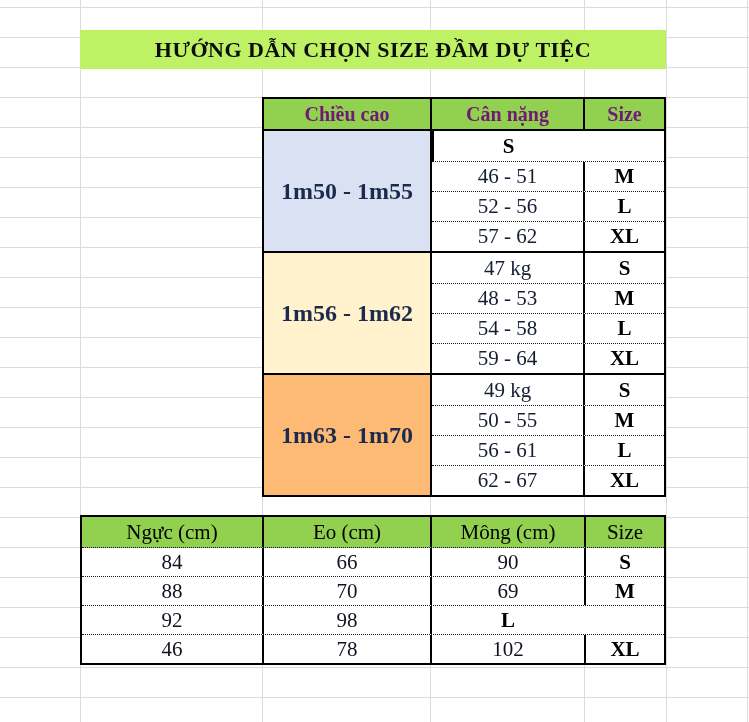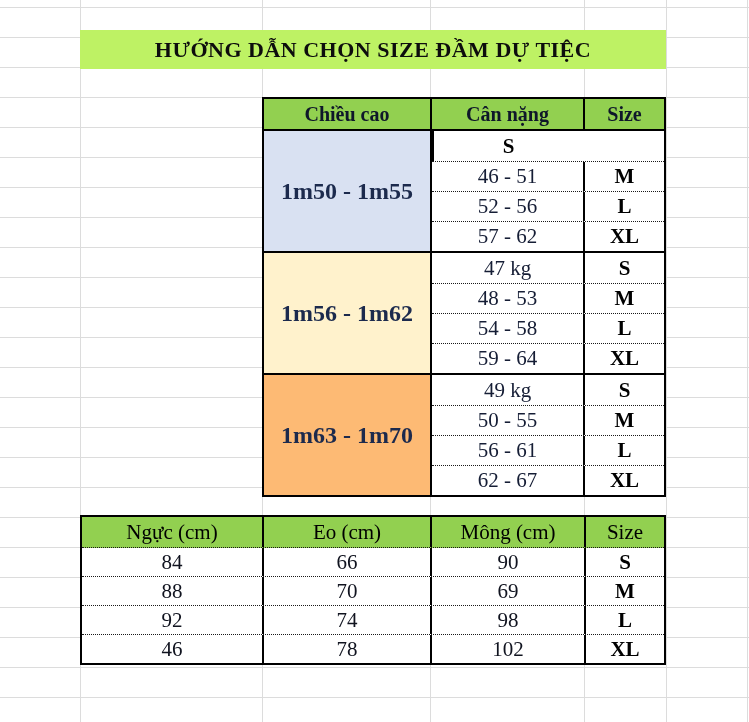--- a/index.html
+++ b/index.html
@@ -16,21 +16,21 @@
   .title{position:absolute;left:80px;top:30px;width:586px;height:39px;background:#bef264;
     display:flex;align-items:center;justify-content:center;white-space:nowrap;
     font-weight:bold;font-size:22px;letter-spacing:.5px;color:#0d0d0d;}
 
   
   .t1{position:absolute;left:262px;top:97px;width:404px;background:#fff;
     border:2px solid #000;box-sizing:border-box;}
   .t1-head{display:grid;grid-template-columns:166px 153px 81px;height:30px;
     background:#92D050;border-bottom:2px solid #000;}
   .t1-head > div{display:flex;align-items:center;justify-content:center;
-    font-weight:bold;font-size:20px;color:#0f172a;box-sizing:border-box;}
+    font-weight:bold;font-size:20px;color:#701a75;box-sizing:border-box;}
   .t1-head > div + div{border-left:2px solid #000;}
   .group{display:grid;grid-template-columns:166px 234px;}
   .group + .group{border-top:2px solid #000;}
   .hcell{display:flex;align-items:center;justify-content:center;
     font-weight:bold;font-size:24px;color:#1c2a4d;}
   .fill-blue{background:#D9E1F2;}
   .fill-yellow{background:#FFF2CC;}
   .fill-green{background:#fdba74;}
   .g-rows{border-left:2px solid #000;box-sizing:border-box;}
   .g-row{display:grid;grid-template-columns:151px 81px;height:30px;box-sizing:border-box;}
@@ -155,21 +155,20 @@
     <div>S</div>
   </div>
   <div class="t2-row">
     <div>88</div>
     <div>70</div>
     <div>69</div>
     <div>M</div>
   </div>
   <div class="t2-row">
     <div>92</div>
-    <div>74</div>
     <div>98</div>
     <div>L</div>
   </div>
   <div class="t2-row">
     <div>46</div>
     <div>78</div>
     <div>102</div>
     <div>XL</div>
   </div>
 </div>

